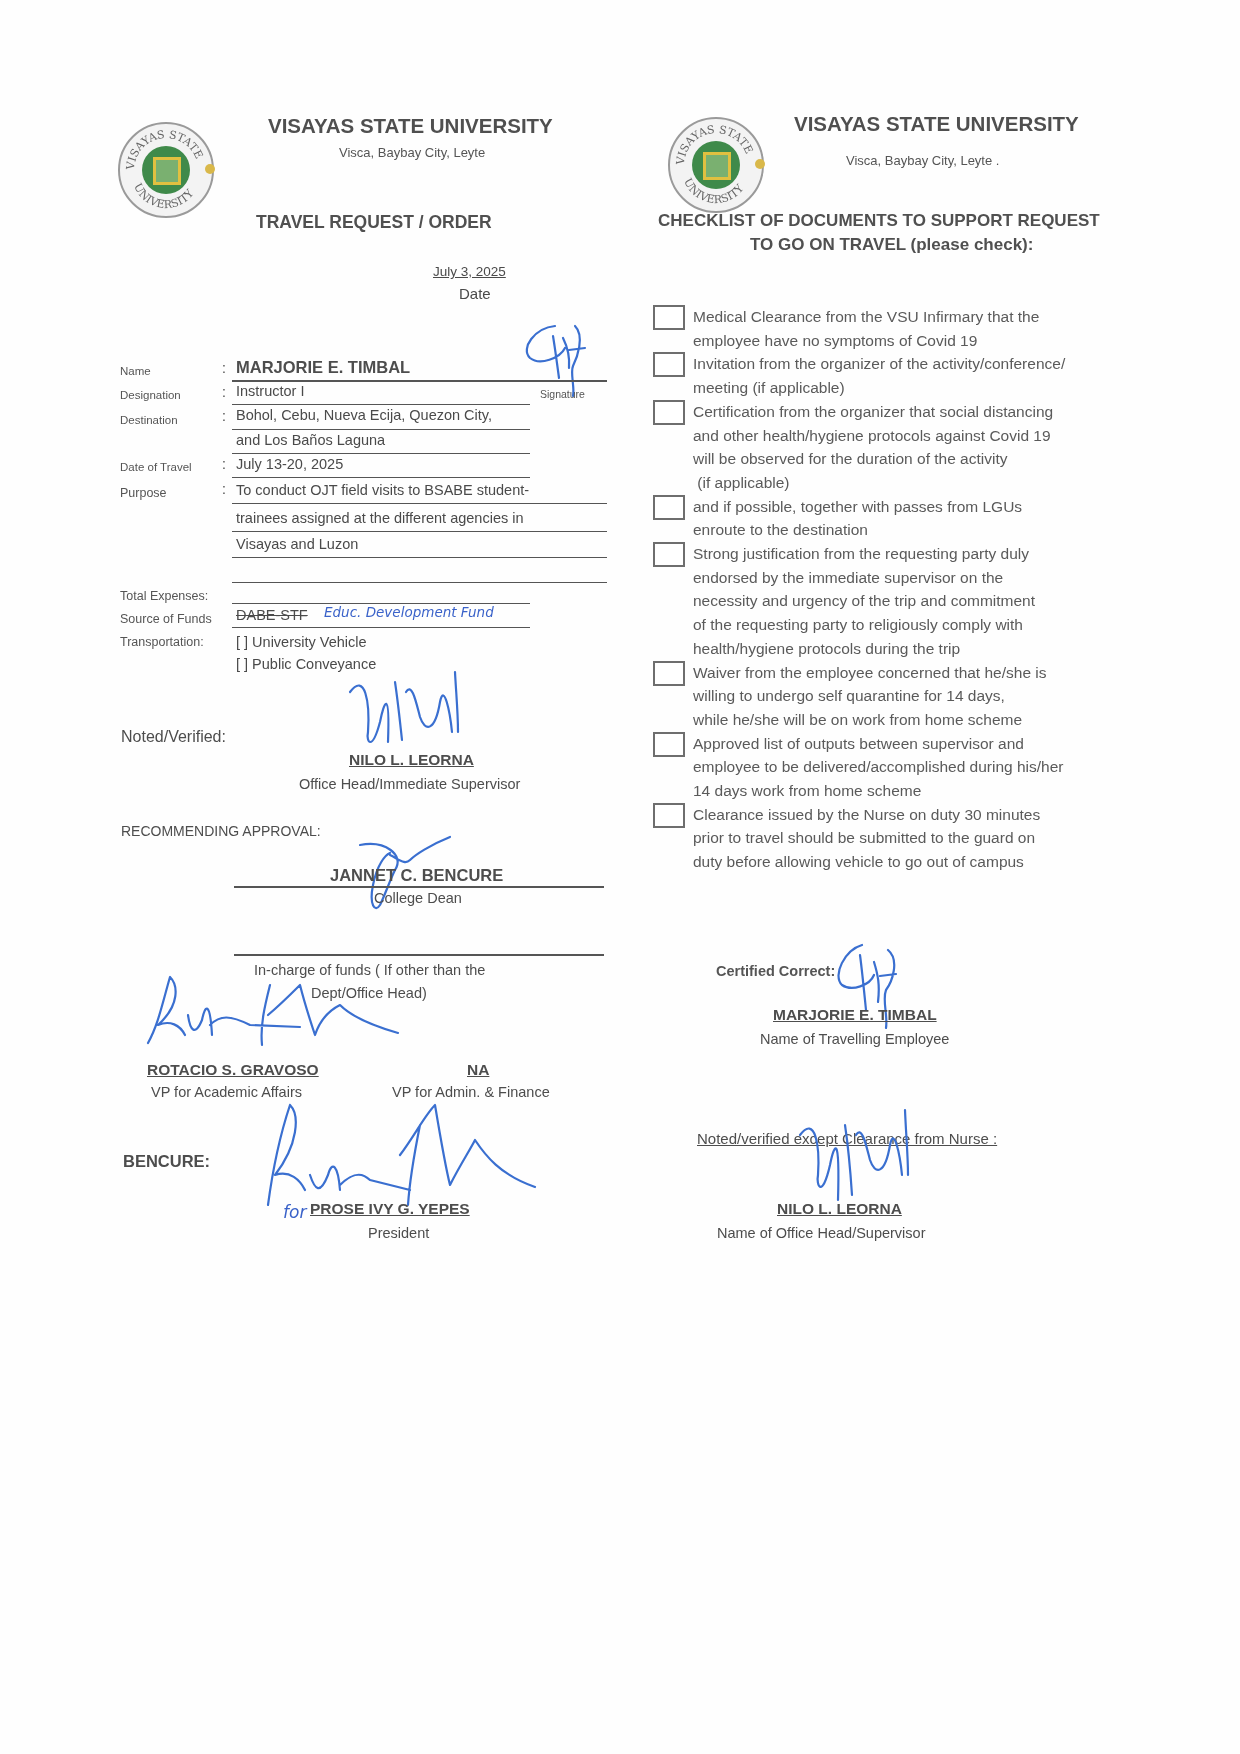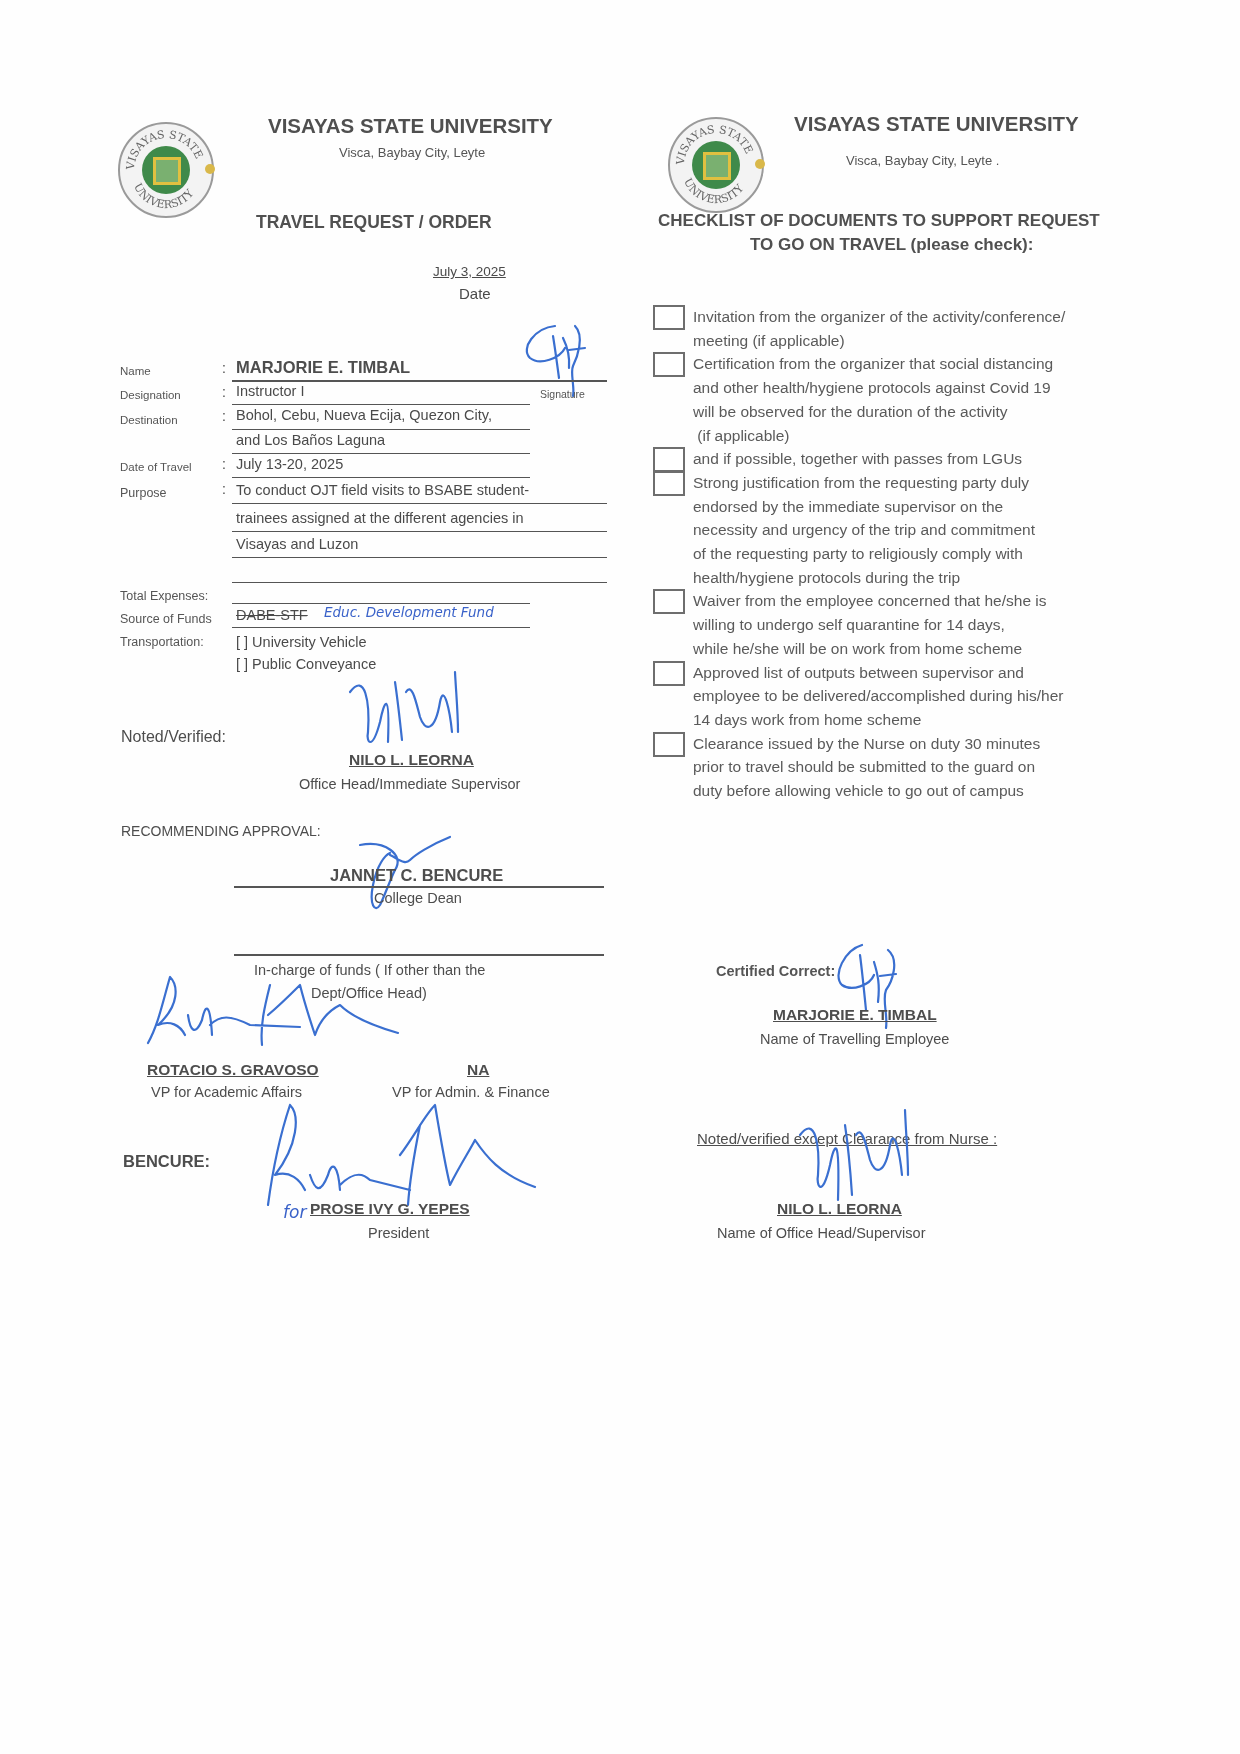--- a/index.html
+++ b/index.html
@@ -170,33 +170,39 @@
   </div>
   <div class="abs uni" style="left:794px;top:112px;">VISAYAS STATE UNIVERSITY</div>
   <div class="abs addr" style="left:846px;top:153px;">Visca, Baybay City, Leyte  .</div>
 
   <div class="abs ttl" style="left:658px;top:211px;font-size:17px;">CHECKLIST OF DOCUMENTS TO SUPPORT REQUEST</div>
   <div class="abs ttl" style="left:750px;top:235px;font-size:17px;">TO GO ON TRAVEL (please check):</div>
 
   <div class="abs" id="checklist" style="left:653px;top:305px;width:480px;">
       <div style="position: relative; padding-left: 40px;">
         <div class="chk" style="position: absolute; left: 0px; top: 0px;"></div>
+        <div class="chk-text" style="white-space: pre;">Medical Clearance from the VSU Infirmary that the</div>
+        <div class="chk-text" style="white-space: pre;">employee have no symptoms of Covid 19</div>
+      </div>
+      <div style="position: relative; padding-left: 40px;">
+        <div class="chk" style="position: absolute; left: 0px; top: 0px;"></div>
         <div class="chk-text" style="white-space: pre;">Invitation from the organizer of the activity/conference/</div>
         <div class="chk-text" style="white-space: pre;">meeting (if applicable)</div>
       </div>
       <div style="position: relative; padding-left: 40px;">
         <div class="chk" style="position: absolute; left: 0px; top: 0px;"></div>
         <div class="chk-text" style="white-space: pre;">Certification from the organizer that social distancing</div>
         <div class="chk-text" style="white-space: pre;">and other health/hygiene protocols against Covid 19</div>
         <div class="chk-text" style="white-space: pre;">will be observed for the duration of the activity</div>
         <div class="chk-text" style="white-space: pre;"> (if applicable)</div>
       </div>
       <div style="position: relative; padding-left: 40px;">
         <div class="chk" style="position: absolute; left: 0px; top: 0px;"></div>
         <div class="chk-text" style="white-space: pre;">and if possible, together with passes from LGUs</div>
+        <div class="chk-text" style="white-space: pre;">enroute to the destination</div>
       </div>
       <div style="position: relative; padding-left: 40px;">
         <div class="chk" style="position: absolute; left: 0px; top: 0px;"></div>
         <div class="chk-text" style="white-space: pre;">Strong justification from the requesting party duly</div>
         <div class="chk-text" style="white-space: pre;">endorsed by the immediate supervisor on the</div>
         <div class="chk-text" style="white-space: pre;">necessity and urgency of the trip and commitment</div>
         <div class="chk-text" style="white-space: pre;">of the requesting party to religiously comply with</div>
         <div class="chk-text" style="white-space: pre;">health/hygiene protocols during the trip</div>
       </div>
       <div style="position: relative; padding-left: 40px;">

